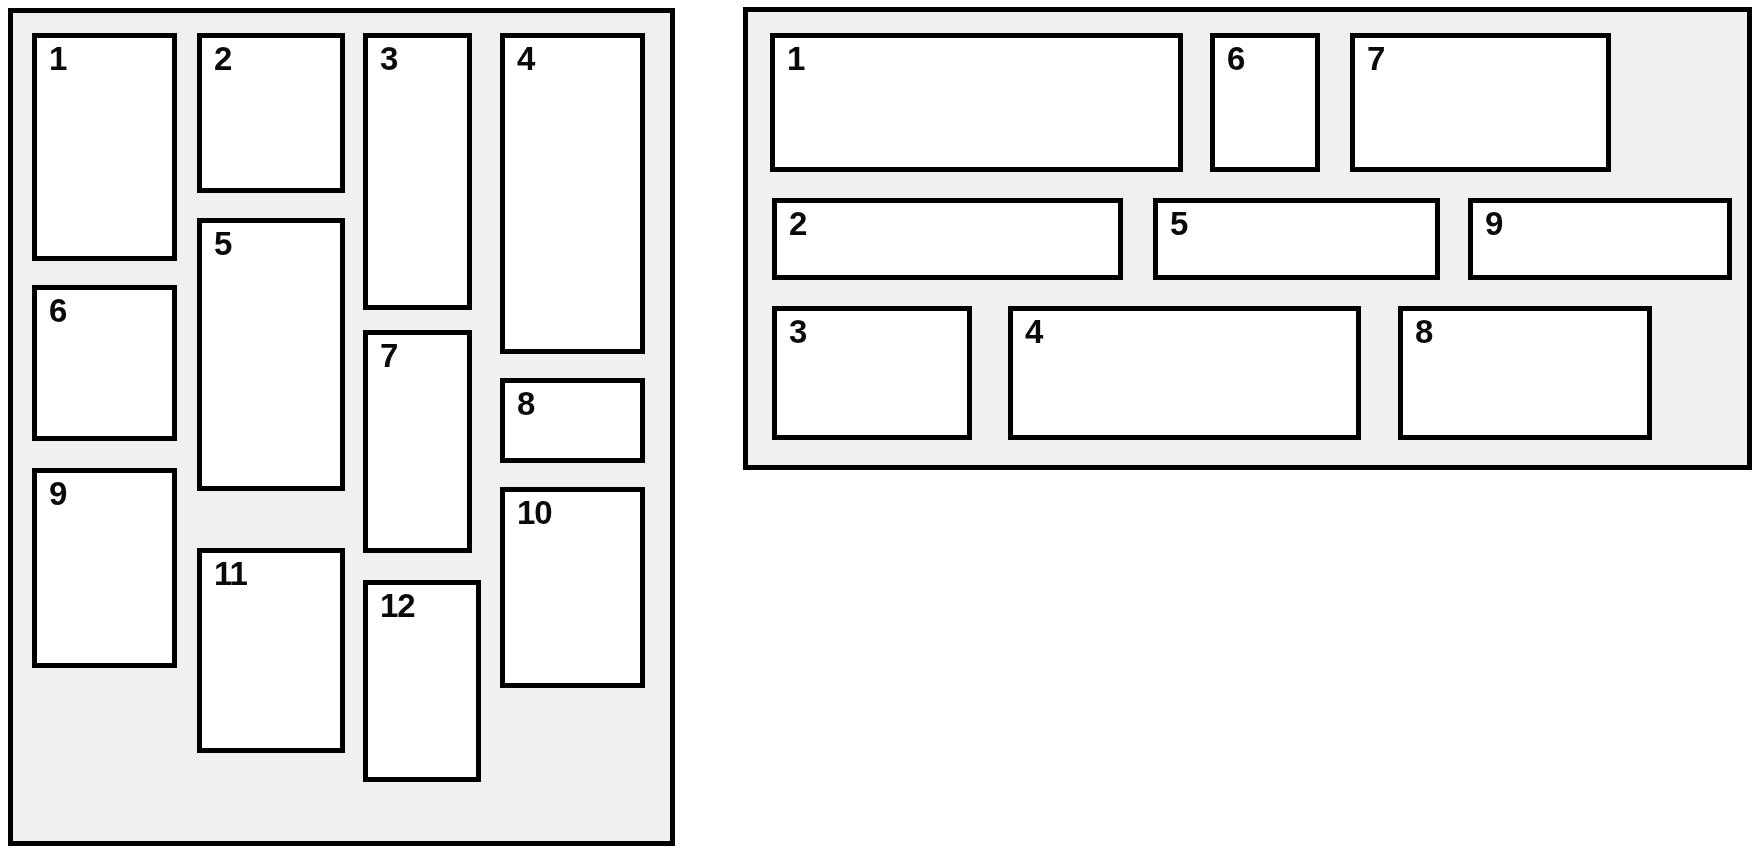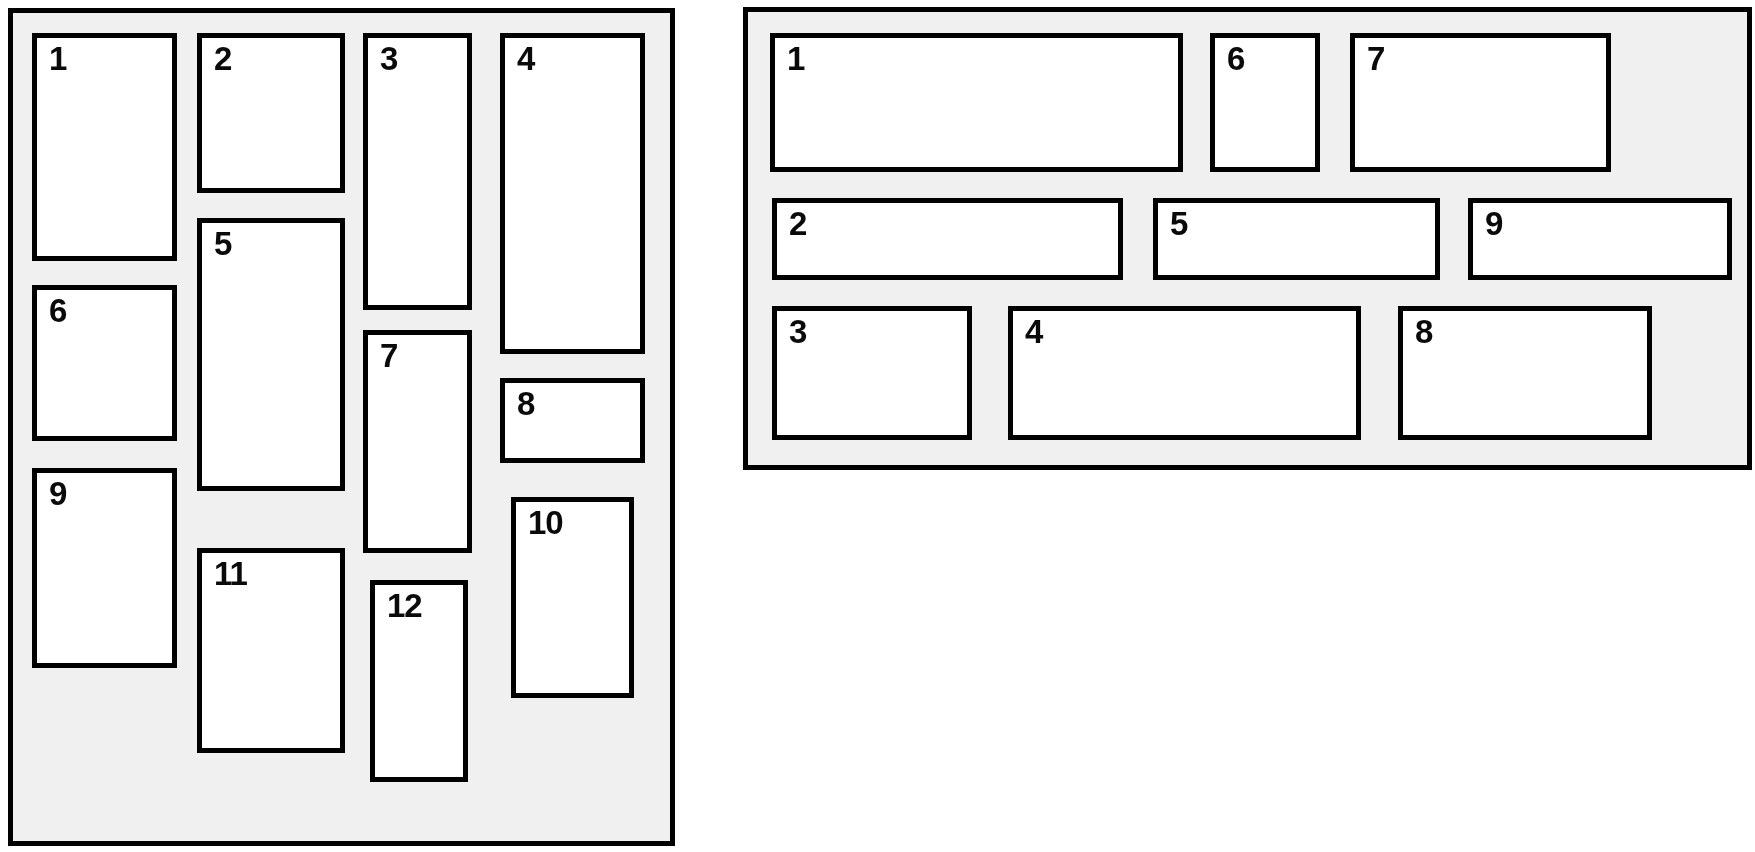--- a/index.html
+++ b/index.html
@@ -46,23 +46,23 @@
   
   .L1  { left: 19px;  top: 20px;  width: 145px; height: 228px; }
   .L2  { left: 184px; top: 20px;  width: 148px; height: 160px; }
   .L3  { left: 350px; top: 20px;  width: 109px; height: 277px; }
   .L4  { left: 487px; top: 20px;  width: 145px; height: 321px; }
   .L5  { left: 184px; top: 205px; width: 148px; height: 273px; }
   .L6  { left: 19px;  top: 272px; width: 145px; height: 156px; }
   .L7  { left: 350px; top: 317px; width: 109px; height: 223px; }
   .L8  { left: 487px; top: 365px; width: 145px; height: 85px;  }
   .L9  { left: 19px;  top: 455px; width: 145px; height: 200px; }
-  .L10 { left: 487px; top: 484px; width: 123px; height: 201px; margin-left: 11px; }
+  .L10 { left: 487px; top: 474px; width: 145px; height: 201px; }
   .L11 { left: 184px; top: 508px; width: 148px; height: 205px; margin-top: 27px; }
-  .L12 { left: 350px; top: 567px; width: 98px; height: 202px; margin-left: 7px; }
+  .L12 { left: 350px; top: 567px; width: 118px; height: 202px; }
 
   
   .R1 { left: 22px;  top: 21px;  width: 413px; height: 139px; }
   .R6 { left: 462px; top: 21px;  width: 110px; height: 139px; }
   .R7 { left: 602px; top: 21px;  width: 261px; height: 139px; }
   .R2 { left: 24px;  top: 186px; width: 351px; height: 82px;  }
   .R5 { left: 405px; top: 186px; width: 287px; height: 82px;  }
   .R9 { left: 720px; top: 186px; width: 264px; height: 82px;  }
   .R3 { left: 24px;  top: 294px; width: 200px; height: 134px; }
   .R4 { left: 260px; top: 294px; width: 353px; height: 134px; }

